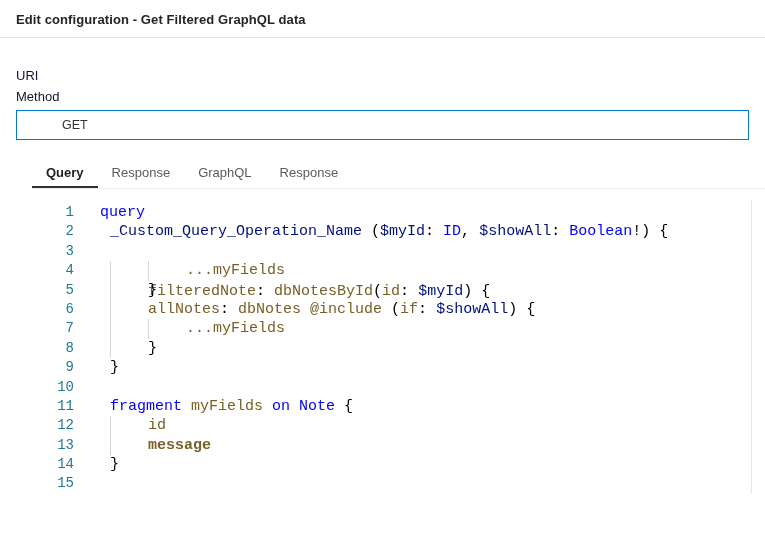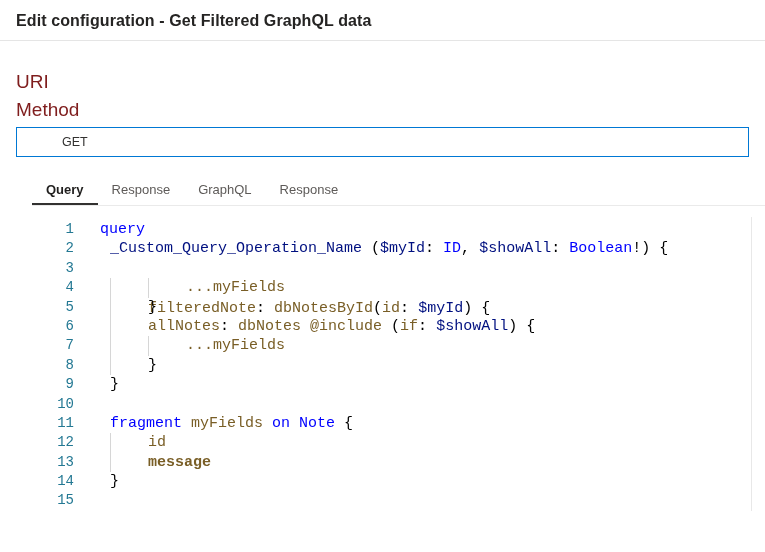--- a/index.html
+++ b/index.html
@@ -5,25 +5,25 @@
   * { box-sizing: border-box; }
   html, body { margin: 0; padding: 0; }
   body {
     width: 765px; height: 552px; overflow: hidden;
     background: #ffffff; color: #323130;
     font-family: "Liberation Sans", sans-serif;
   }
 
   
   .panel-header { padding: 12px 16px 10px 16px; border-bottom: 1px solid #e5e5e5; }
-  .panel-header h1 { margin: 0; font-size: 16px; font-weight: 700; color: #252423; letter-spacing: 0.1px; }
+  .panel-header h1 { margin: 0; font-size: 13px; font-weight: 700; color: #252423; letter-spacing: 0.1px; }
 
   
   .form-section { padding: 30px 0 0 16px; }
-  .field-label { display: block; font-size: 19px; color: #7f1d1d; margin-bottom: 6px; }
+  .field-label { display: block; font-size: 13px; color: #0f172a; margin-bottom: 6px; }
   .text-input {
     display: block; width: calc(100% - 16px); height: 30px;
     border: 1px solid #a6a6a6; border-bottom: 1px solid var(--c-accent, #0078d4);
     background: #fff; padding: 0 10px; outline: none;
     font-family: "Liberation Sans", sans-serif; font-size: 12.5px; color: #323130;
   }
   .text-input.focused { border-color: var(--c-accent, #0078d4); padding-left: 45px; }
   .method-row { }
 
   

